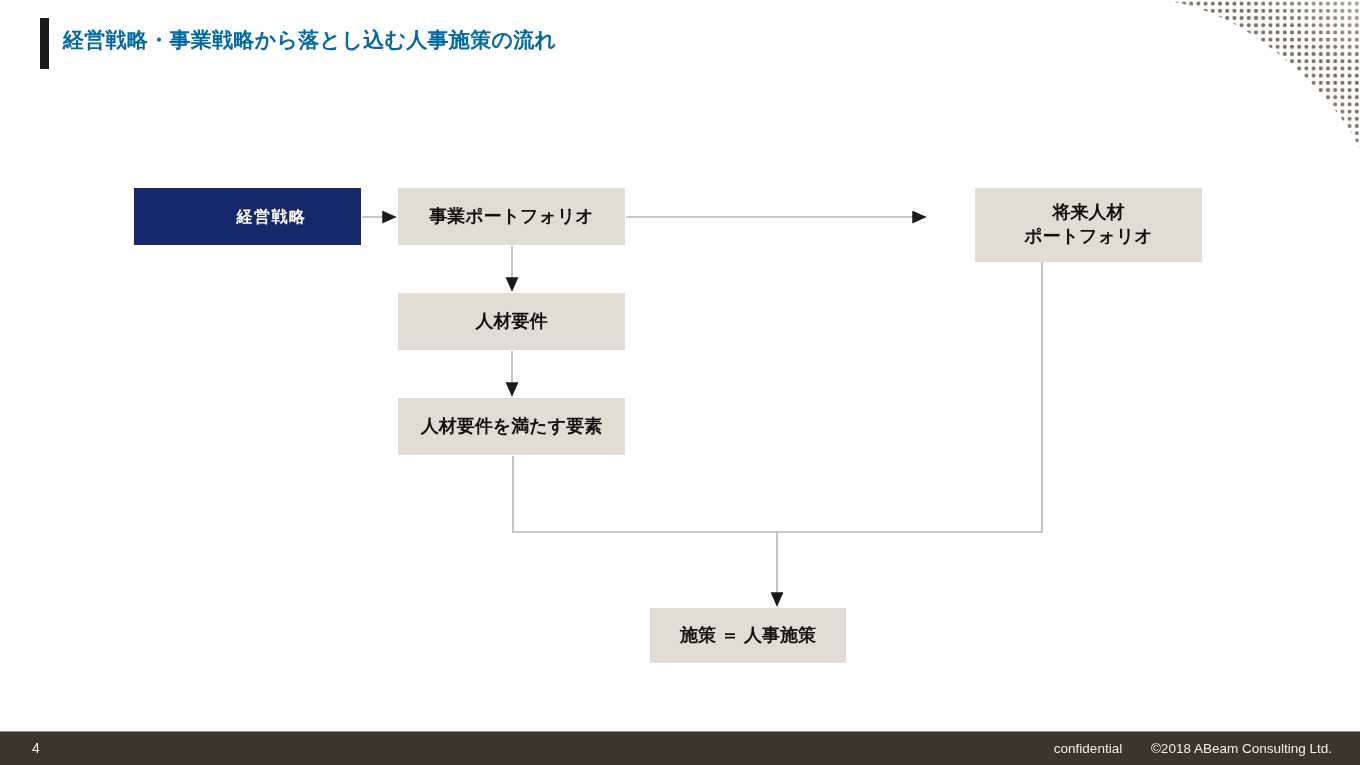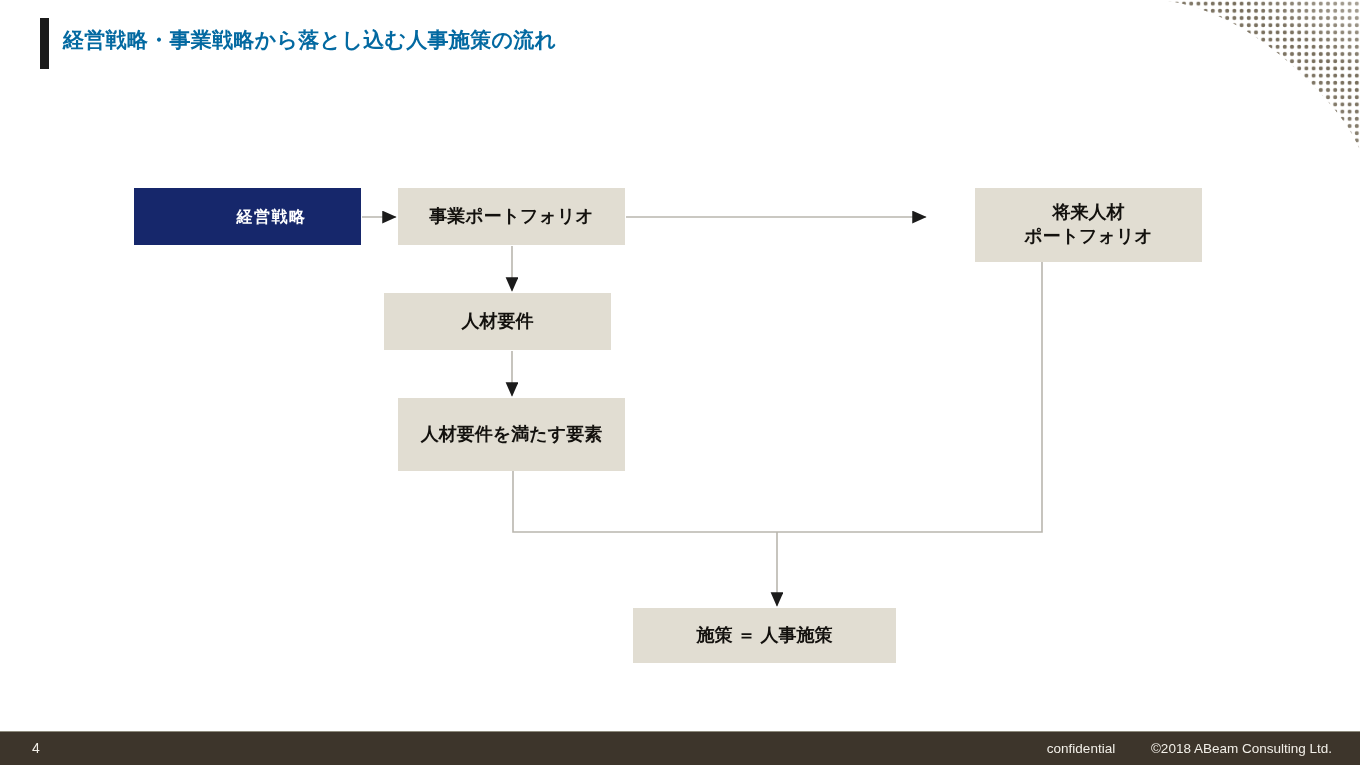--- a/index.html
+++ b/index.html
@@ -68,23 +68,23 @@
     background: #16276b;
     color: #ffffff;
     font-size: 16px;
     letter-spacing: 1.5px;
     padding-left: 48px;
   }
 
   #node-strategy      { left: 134px; top: 188px; width: 227px; height: 57px; }
   #node-portfolio     { left: 398px; top: 188px; width: 227px; height: 57px; }
   #node-future        { left: 928px; top: 188px; width: 227px; height: 74px; margin-left: 47px; }
-  #node-requirements  { left: 384px; top: 293px; width: 227px; height: 57px; }
-  #node-elements      { left: 398px; top: 398px; width: 227px; height: 73px; }
-  #node-measures      { left: 633px; top: 608px; width: 263px; height: 55px; }
+  #node-requirements  { left: 398px; top: 293px; width: 227px; height: 57px; }
+  #node-elements      { left: 398px; top: 398px; width: 227px; height: 57px; }
+  #node-measures      { left: 650px; top: 608px; width: 196px; height: 55px; }
 
   
   #connectors {
     position: absolute;
     left: 0;
     top: 0;
     width: 1360px;
     height: 765px;
     pointer-events: none;
   }
@@ -107,21 +107,21 @@
     color: #f2efe8;
   }
   #footer-right {
     position: absolute;
     right: 28px;
     top: 9px;
     font-size: 13.5px;
     color: #f2efe8;
     white-space: nowrap;
   }
-  #footer-confidential { margin-right: 32px; }
+  #footer-confidential { margin-right: 25px; }
 </style>
 </head>
 <body>
 
 <div id="slide">
 
   <svg id="corner-deco" viewBox="0 0 230 150" xmlns="http://www.w3.org/2000/svg">
     <defs>
       <clipPath id="swoosh-clip">
         <path d="M 30 0 C 90 6 150 46 200 104 C 214 120 224 136 230 150 L 230 0 Z"></path>

